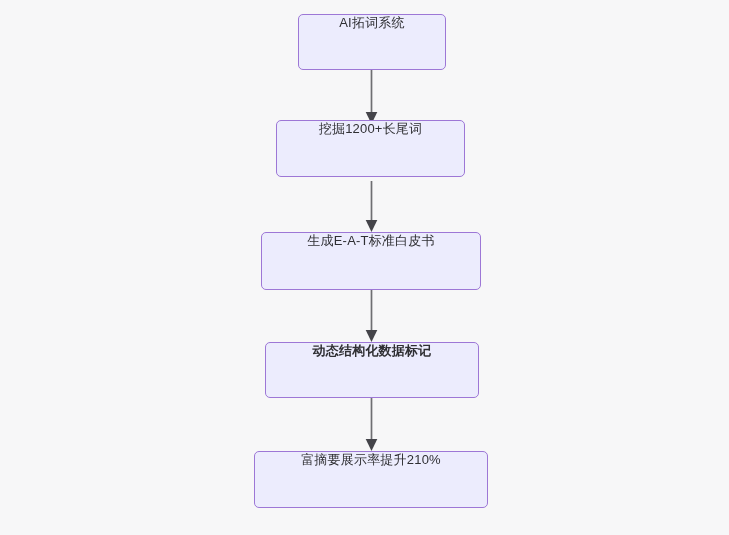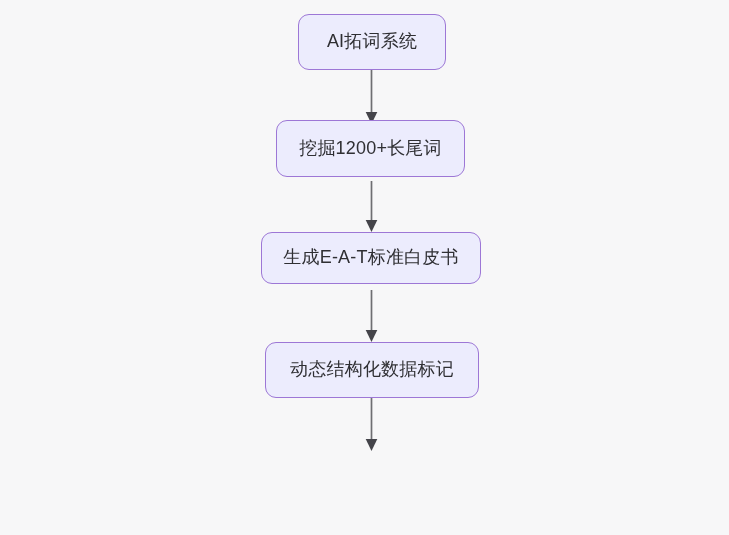--- a/index.html
+++ b/index.html
@@ -16,26 +16,25 @@
   #flowchart-canvas {
     position: relative;
     width: 729px;
     height: 535px;
   }
   .node-box {
     position: absolute;
     box-sizing: border-box;
     background: #ececfd;
     border: 1.6px solid #9d77d6;
-    border-radius: 11px;
+    border-radius: 5px;
     display: flex;
-    align-items: center;
     justify-content: center;
     color: #2f2f33;
-    font-size: 18px;
+    font-size: 13px;
     line-height: 1.2;
     letter-spacing: 0.2px;
     white-space: nowrap;
   }
   .node-label {
     display: block;
   }
   .edge-layer {
     position: absolute;
     left: 0;
@@ -78,22 +77,25 @@
   </svg>
 
   <div class="node-box" id="node-n1" style="left: 298px; top: 14px; width: 148px; height: 56px; background: rgb(236, 236, 253); border-color: rgb(157, 119, 214); color: rgb(47, 47, 51);">
     <span class="node-label">AI拓词系统</span>
   </div>
 
   <div class="node-box" id="node-n2" style="left: 276px; top: 120px; width: 189px; height: 57px; background: rgb(236, 236, 253); border-color: rgb(157, 119, 214); color: rgb(47, 47, 51);">
     <span class="node-label">挖掘1200+长尾词</span>
   </div>
 
-  <div class="node-box" id="node-n3" style="left: 261px; top: 232px; width: 220px; height: 52px; background: rgb(236, 236, 253); border-color: rgb(157, 119, 214); color: rgb(47, 47, 51);">
+  <div class="node-box" id="node-n3" style="left: 261px; top: 232px; width: 220px; height: 58px; background: rgb(236, 236, 253); border-color: rgb(157, 119, 214); color: rgb(47, 47, 51);">
     <span class="node-label">生成E-A-T标准白皮书</span>
   </div>
 
-  <div class="node-box" id="node-n4" style="left: 265px; top: 342px; width: 214px; height: 56px; background: rgb(236, 236, 253); border-color: rgb(157, 119, 214); color: rgb(47, 47, 51);">
+  <div class="node-box" id="node-n4" style="left: 265px; top: 342px; width: 214px; height: 56px; background: rgb(236, 236, 253); border-color: rgb(157, 119, 214); color: rgb(47, 47, 51); font-weight: bold;">
     <span class="node-label">动态结构化数据标记</span>
   </div>
 
+  <div class="node-box" id="node-n5" style="left: 254px; top: 451px; width: 234px; height: 57px; background: rgb(236, 236, 253); border-color: rgb(157, 119, 214); color: rgb(47, 47, 51);">
+    <span class="node-label">富摘要展示率提升210%</span>
+  </div>
 
 </div>
 
 </body></html>

